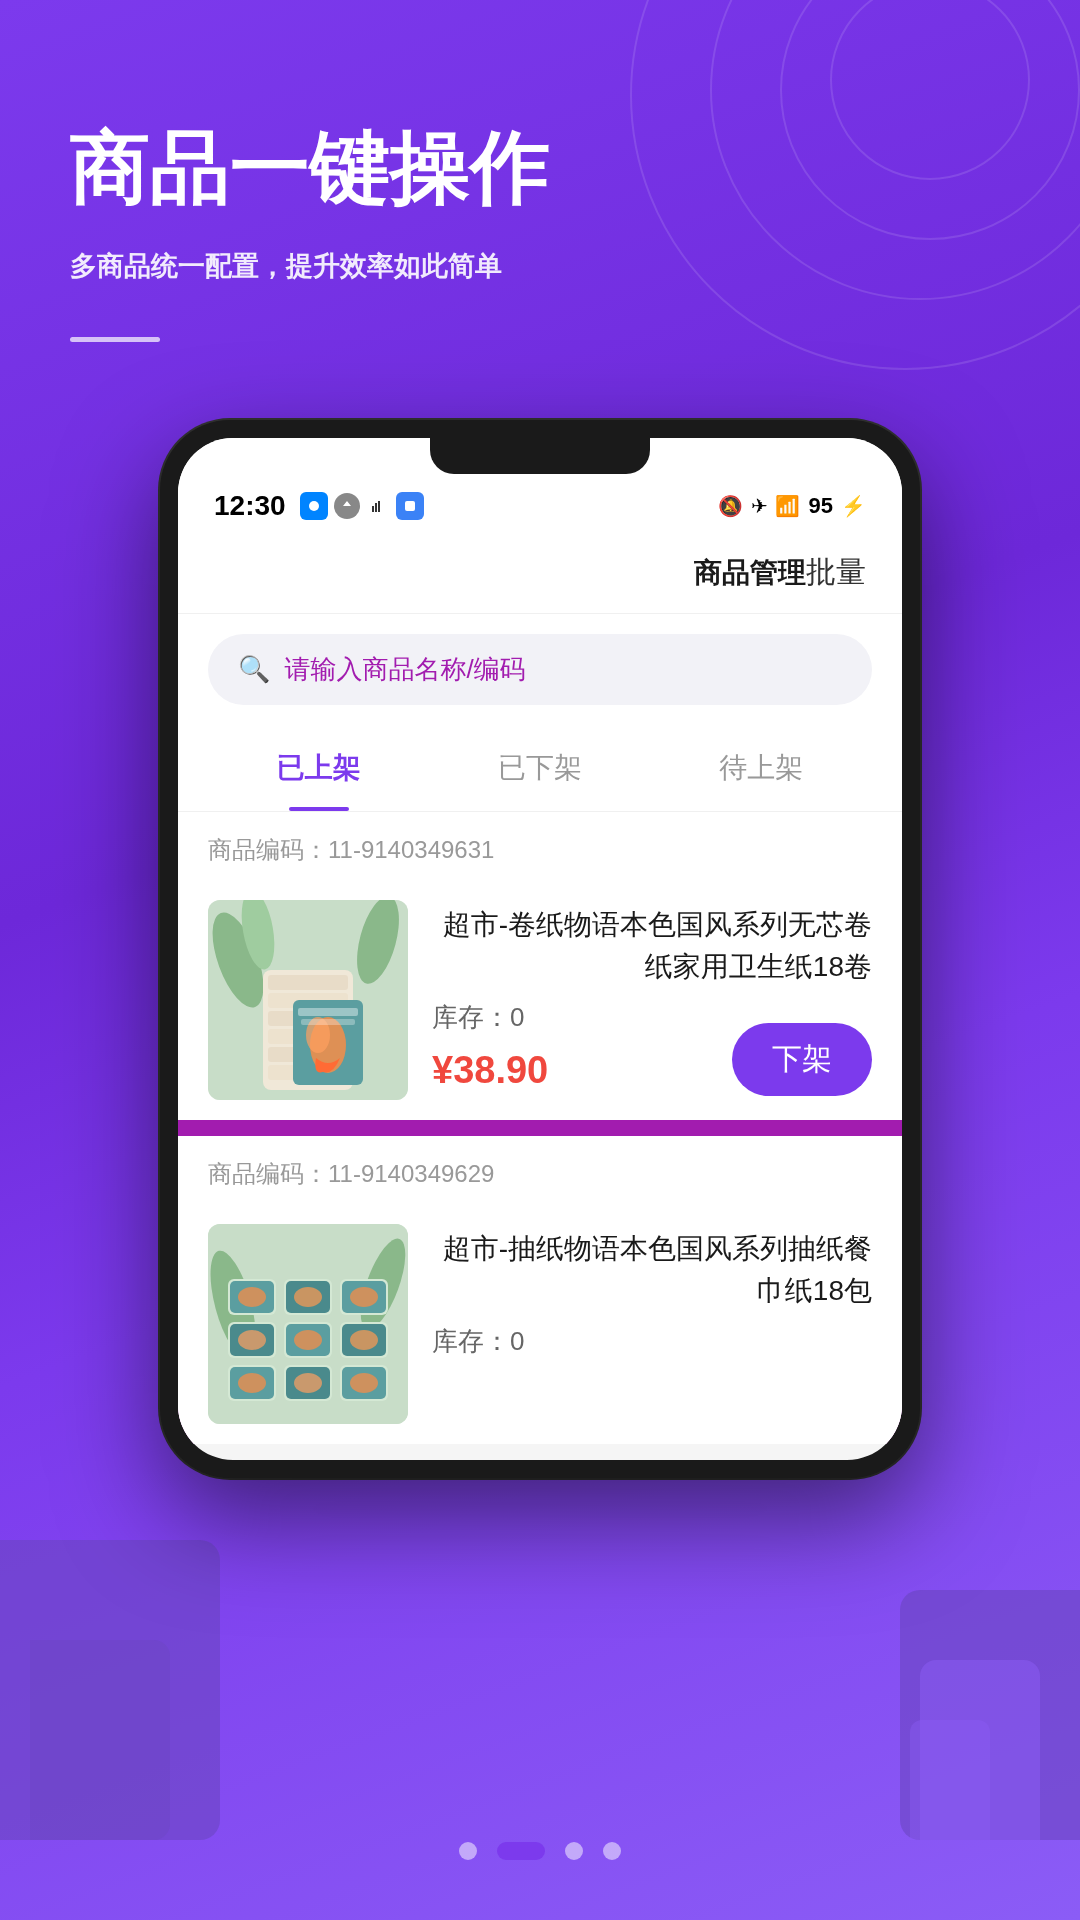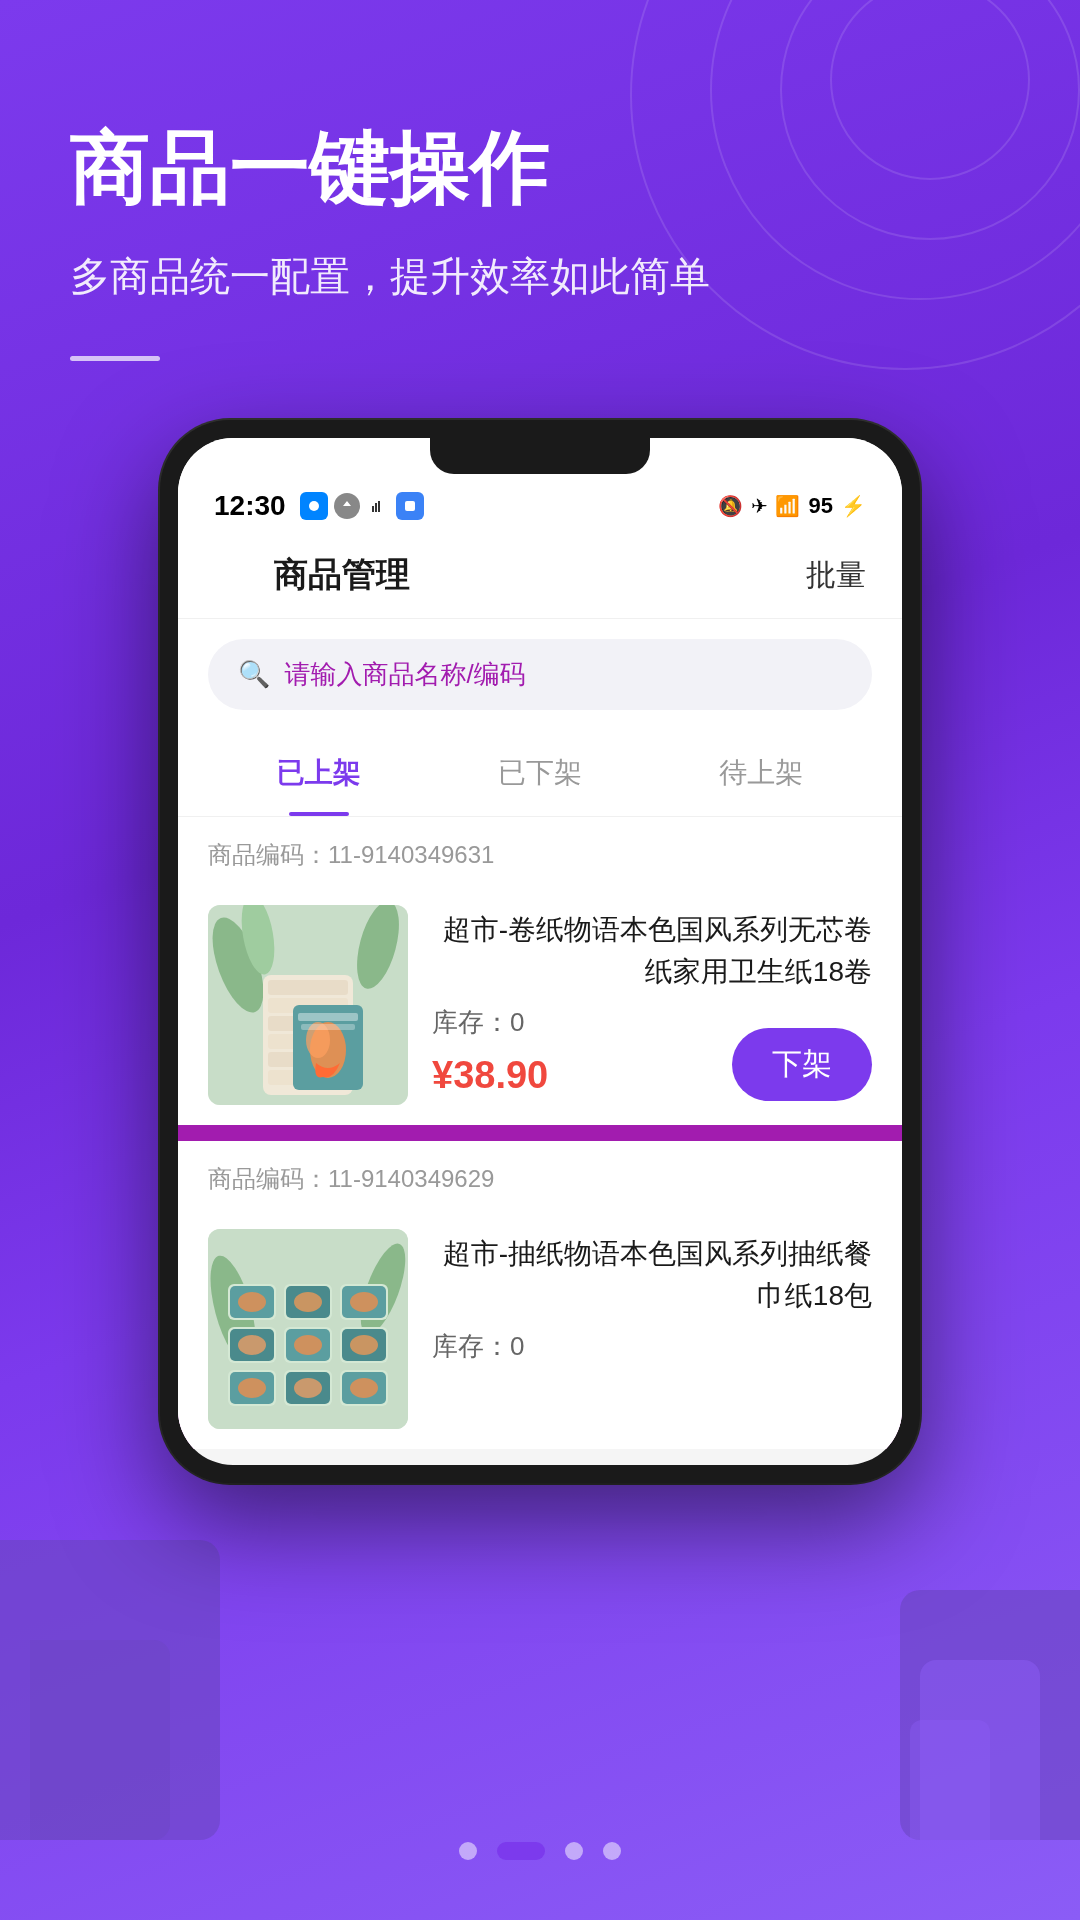--- a/index.html
+++ b/index.html
@@ -20,23 +20,23 @@
       z-index: 2;
     }
     .main-title {
       font-size: 80px;
       font-weight: 700;
       color: #ffffff;
       line-height: 1.2;
       margin-bottom: 30px;
     }
     .sub-title {
-      font-size: 40px;
+      font-size: 27px;
       color: rgba(255,255,255,0.9);
-      font-weight: 400;
+      font-weight: 700;
       line-height: 1.5;
     }
     .divider-line {
       width: 90px;
       height: 5px;
       background: rgba(255,255,255,0.7);
       border-radius: 3px;
       margin-top: 50px;
     }
 
@@ -100,24 +100,24 @@
     
     .app-header {
       background: #ffffff;
       padding: 20px 36px;
       display: flex;
       justify-content: space-between;
       align-items: center;
       border-bottom: 1px solid #f0f0f0;
     }
     .app-title {
-      font-size: 34px;
+      font-size: 28px;
       font-weight: 600;
       color: #1a1a1a;
-      text-align: left;
+      text-align: right;
       flex: 1;
     }
     .batch-btn {
       font-size: 30px;
       color: #333;
     }
 
     
     .search-area {
       background: #ffffff;

